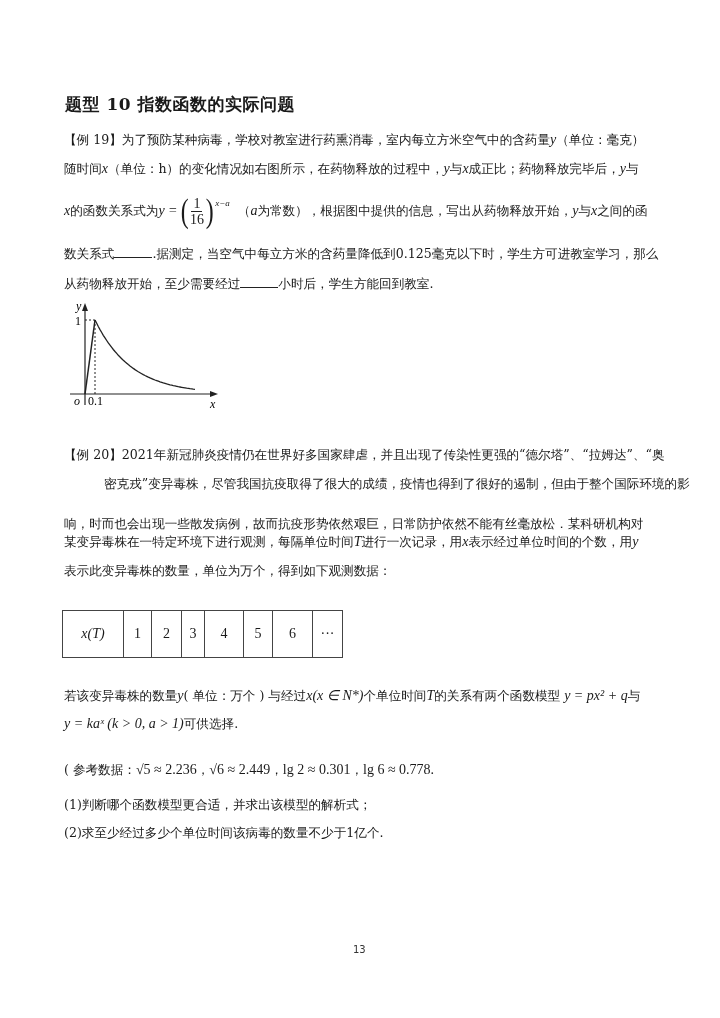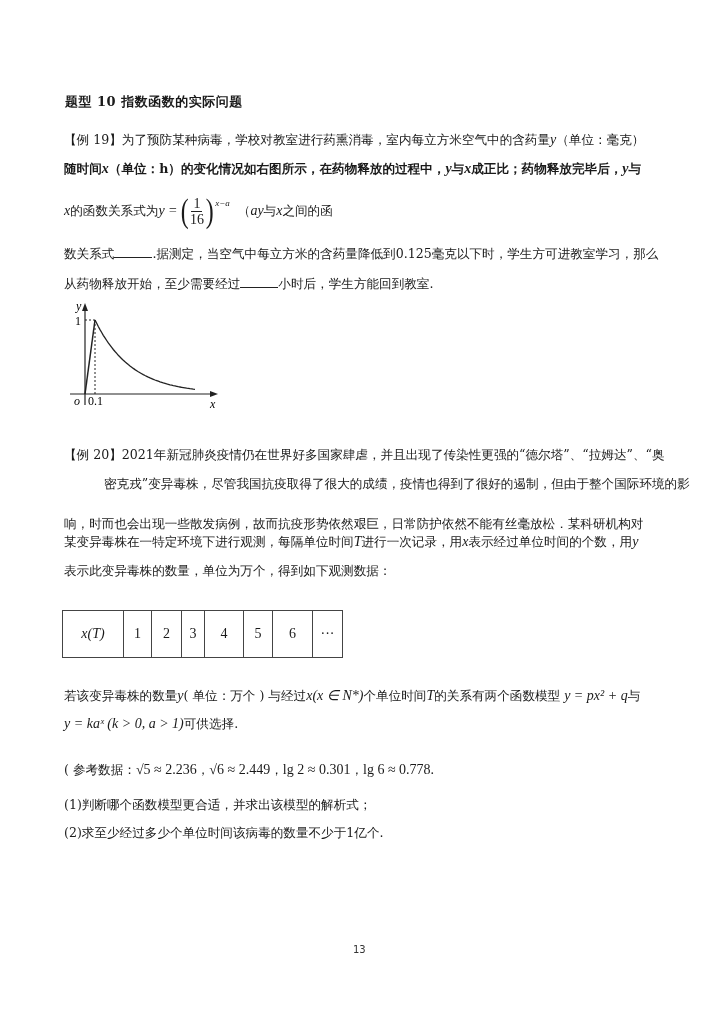--- a/index.html
+++ b/index.html
@@ -1,19 +1,19 @@
 <!DOCTYPE html>
 <html><head>
 <meta charset="utf-8">
 <style>
   html, body { margin: 0; padding: 0; background: #ffffff; }
   body { width: 720px; height: 1018px; position: relative; overflow: hidden;
          font-family: "DejaVu Serif", "Liberation Serif", serif; color: #1a1a1a; }
   .abs { position: absolute; white-space: nowrap; }
-  .title { left: 65px; top: 93px; font-size: 13px; font-weight: bold; letter-spacing: 0.5px; }
+  .title { left: 65px; top: 93px; font-size: 17px; font-weight: bold; letter-spacing: 0.5px; }
   .line { font-size: 12.6px; line-height: 16px; left: 64px; }
   .it { font-style: italic; font-family: "Liberation Serif", serif; font-size: 14px; }
   .blank { display: inline-block; width: 38px; border-bottom: 1px solid #222; height: 12px; vertical-align: baseline; }
   .formula { display: inline-flex; align-items: center; vertical-align: middle; font-family: "Liberation Serif", serif; }
   .paren { font-size: 34px; font-weight: 200; line-height: 34px; transform: scaleX(0.7); display: inline-block; }
   .frac { display: inline-flex; flex-direction: column; align-items: center; font-size: 14px; line-height: 15px; }
   .frac .num { border-bottom: 1px solid #222; padding: 0 2px; }
   .sup { font-size: 9px; vertical-align: super; font-style: italic; font-family: "Liberation Serif", serif; position: relative; top: -8px; }
   table.obs { position: absolute; left: 62px; top: 586px; border-collapse: collapse;
               font-family: "Liberation Serif", serif; font-size: 14px; margin-top: 24px; }
@@ -22,38 +22,39 @@
   .pageno { left: 353px; top: 944px; font-size: 10px; font-family: "DejaVu Sans", sans-serif; color: #333; }
 </style>
 </head>
 <body>
 
 <div class="abs title">题型 10 指数函数的实际问题</div>
 
 <div class="abs line" style="top:132px;">
   <span>【例 19】</span><span>为了预防某种病毒，学校对教室进行药熏消毒，室内每立方米空气中的含药量</span><span class="it">y</span><span>（单位：毫克）</span>
 </div>
-<div class="abs line" style="top:161px;font-weight:bold;">
+<div class="abs line" style="top:161px;">
   <span>随时间</span><span class="it">x</span><span>（单位：h）的变化情况如右图所示，在药物释放的过程中，</span><span class="it">y</span><span>与</span><span class="it">x</span><span>成正比；药物释放完毕后，</span><span class="it">y</span><span>与</span>
 </div>
 <div class="abs line" style="top:194px; display:flex; align-items:center; height:34px;">
   <span class="it">x</span>
     <span>的函数关系式为</span>
   <span class="formula">
     <span class="it" style="margin-right:1px;">y =</span>
     <span class="paren">(</span>
     <span class="frac">
       <span class="num">1</span>
       <span>16</span>
     </span>
     <span class="paren">)</span>
     <span class="sup">x−a</span>
   </span>
   <span style="margin-left:8px;">（</span>
     <span class="it">a</span>
+    <span>为常数），根据图中提供的信息，写出从药物释放开始，</span>
     <span class="it">y</span>
     <span>与</span>
     <span class="it">x</span>
     <span>之间的函</span>
 </div>
 <div class="abs line" style="top:245px;">
   <span>数关系式</span><span class="blank"></span><span>.据测定，当空气中每立方米的含药量降低到0.125毫克以下时，学生方可进教室学习，那么</span>
 </div>
 <div class="abs line" style="top:275px;">
   <span>从药物释放开始，至少需要经过</span><span class="blank"></span><span>小时后，学生方能回到教室.</span>

